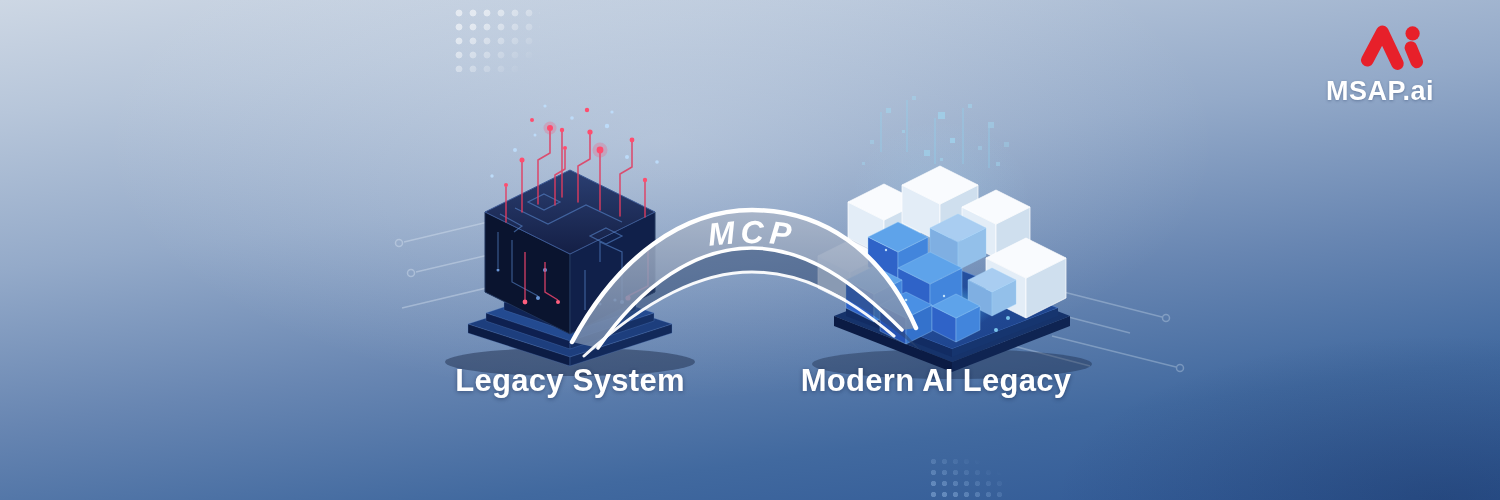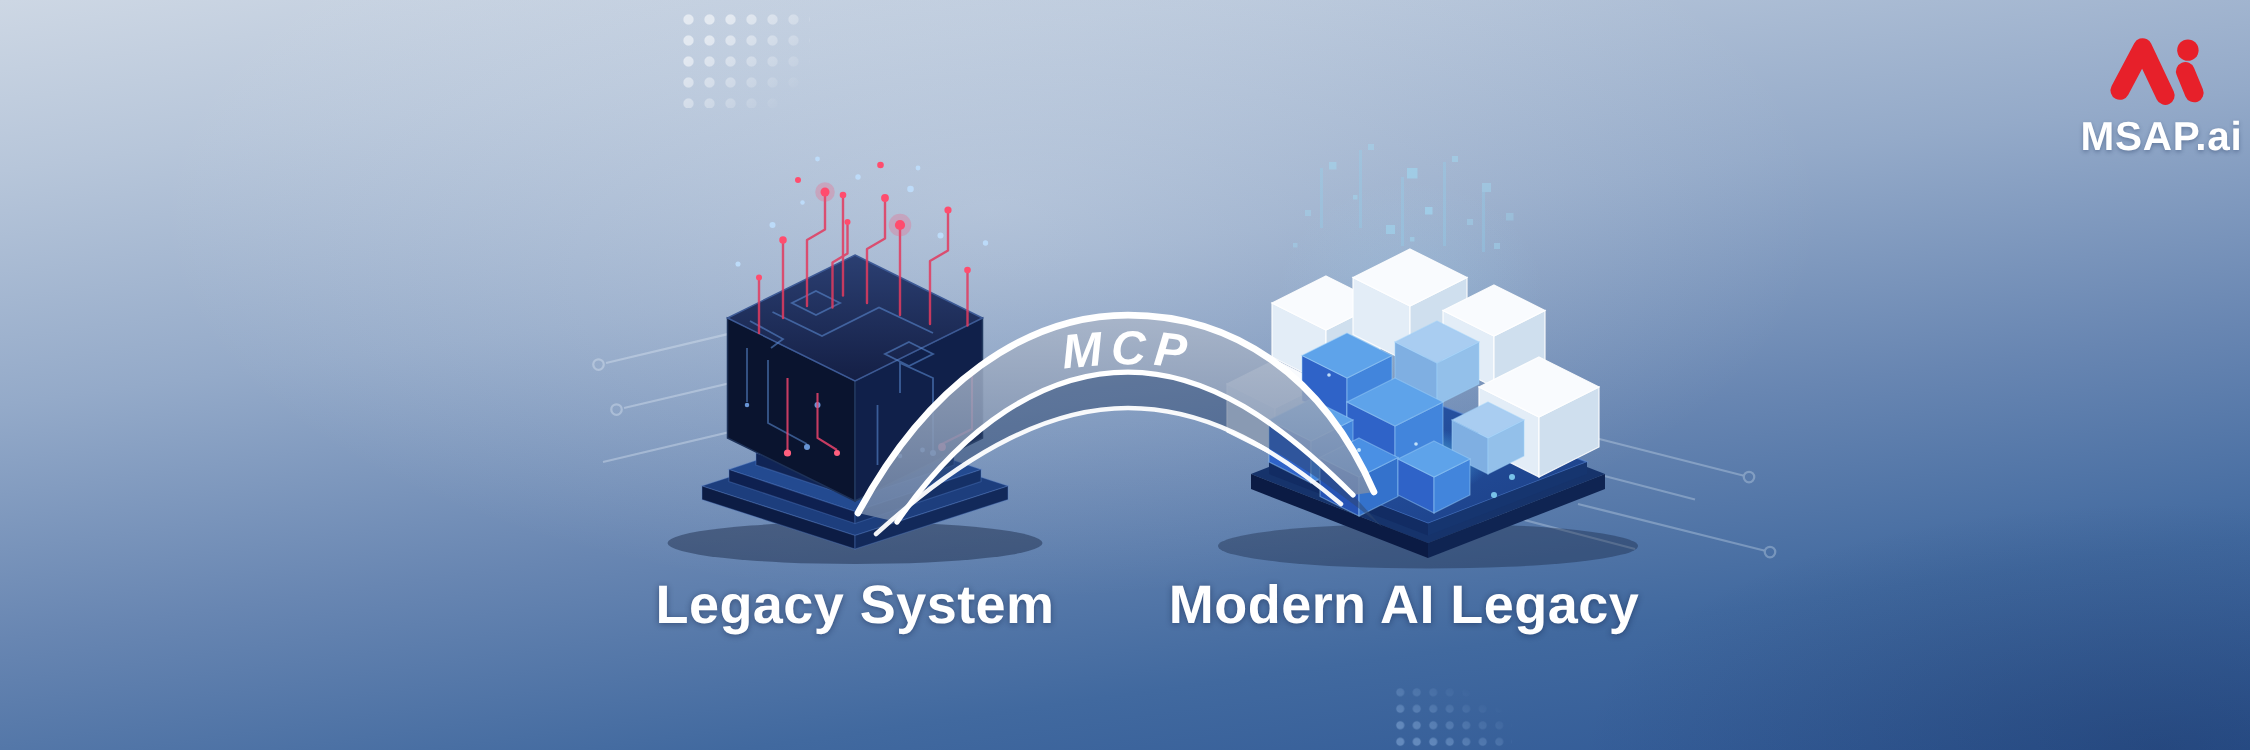--- a/index.html
+++ b/index.html
@@ -22,30 +22,30 @@
     mask-image:linear-gradient(135deg,#000 25%,transparent 88%);
   }
   .dot-grid-bottom{
     position:absolute;left:928px;top:456px;width:80px;height:46px;
     background-image:radial-gradient(circle, rgba(170,205,245,0.38) 2.4px, rgba(170,205,245,0) 3px);
     background-size:11px 11px;
     -webkit-mask-image:linear-gradient(to top right,#000 20%,transparent 78%);
     mask-image:linear-gradient(to top right,#000 20%,transparent 78%);
   }
   .node-label{
-    position:absolute;top:382px;transform:translateX(-50%);
-    color:#ffffff;font-size:36px;font-weight:bold;letter-spacing:0.3px;
+    position:absolute;top:363px;transform:translateX(-50%);
+    color:#ffffff;font-size:31px;font-weight:bold;letter-spacing:0.3px;
     text-shadow:0 1px 4px rgba(10,25,60,0.45);
     white-space:nowrap;
   }
   .label-left{left:570px;}
   .label-right{left:936px;}
   .logo{
-    position:absolute;left:1441px;top:20px;transform:translateX(-50%);
-    display:flex;flex-direction:column;align-items:center;
+    position:absolute;left:1380px;top:20px;transform:translateX(-50%);
+    display:flex;flex-direction:column;align-items:flex-end;
   }
   .logo-text{
     margin-top:4px;color:#ffffff;font-size:27px;font-weight:bold;
     letter-spacing:0.5px;text-shadow:0 1px 3px rgba(20,40,80,0.35);
     white-space:nowrap;
   }
   .mcp-text{
     font-family:"Liberation Sans",sans-serif;
     font-size:32px;font-weight:bold;font-style:italic;letter-spacing:5px;
     fill:#ffffff;

